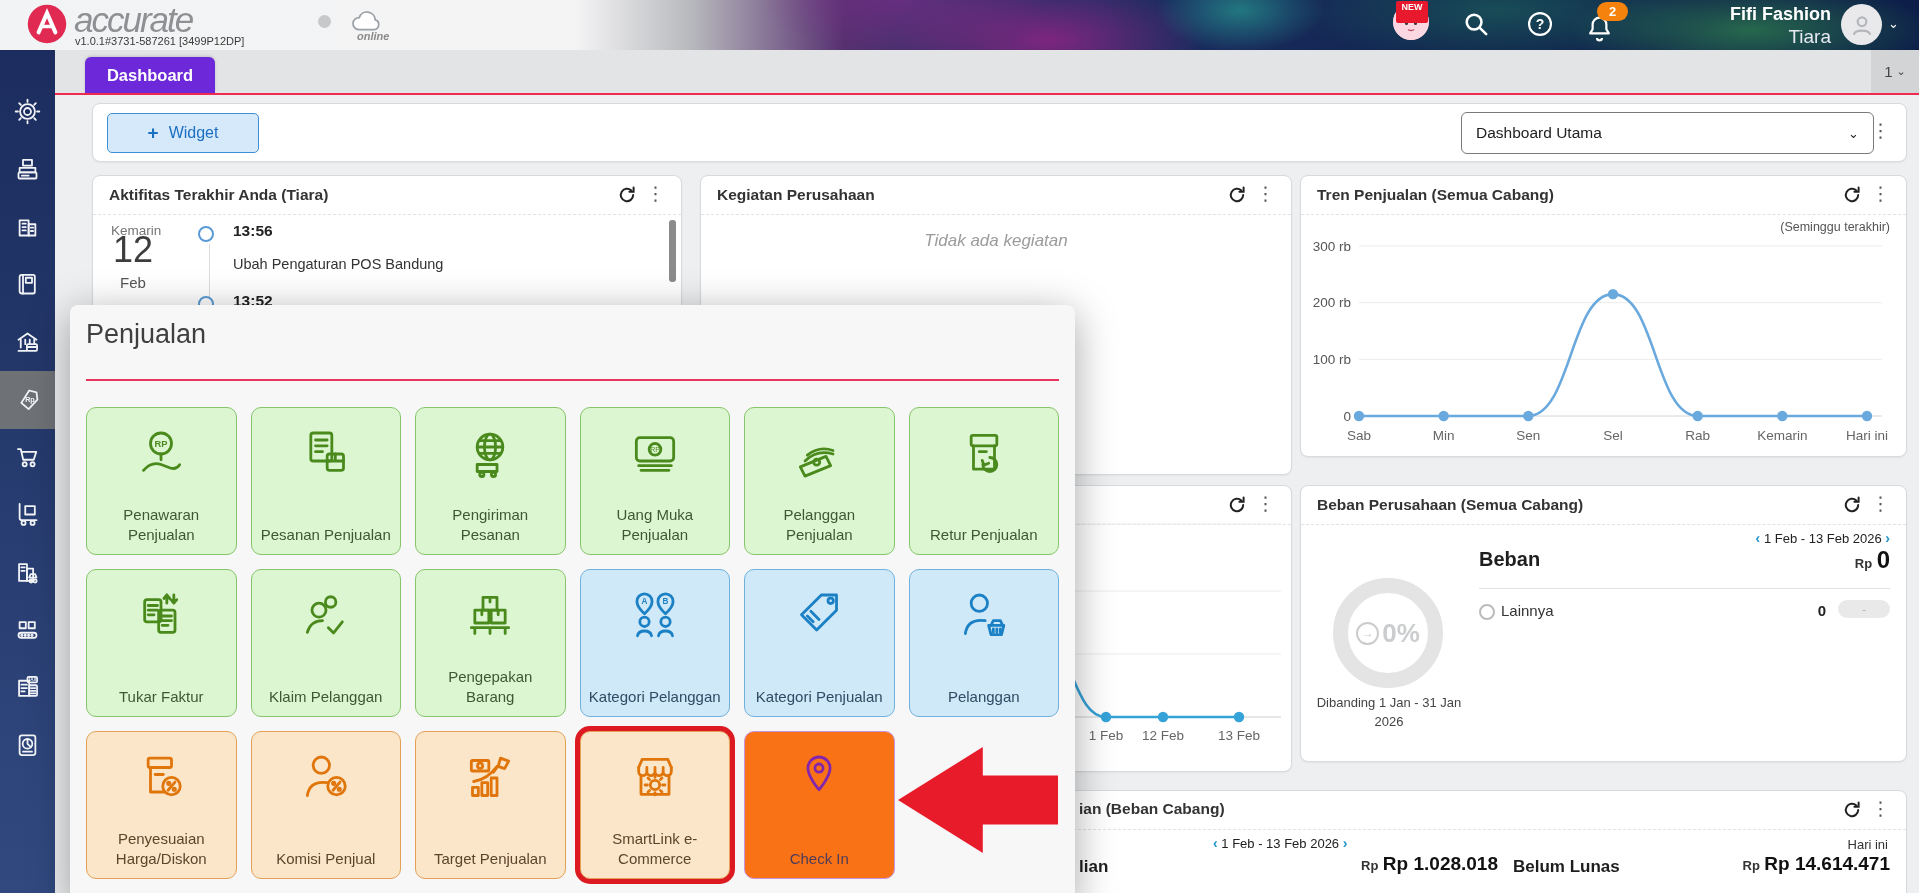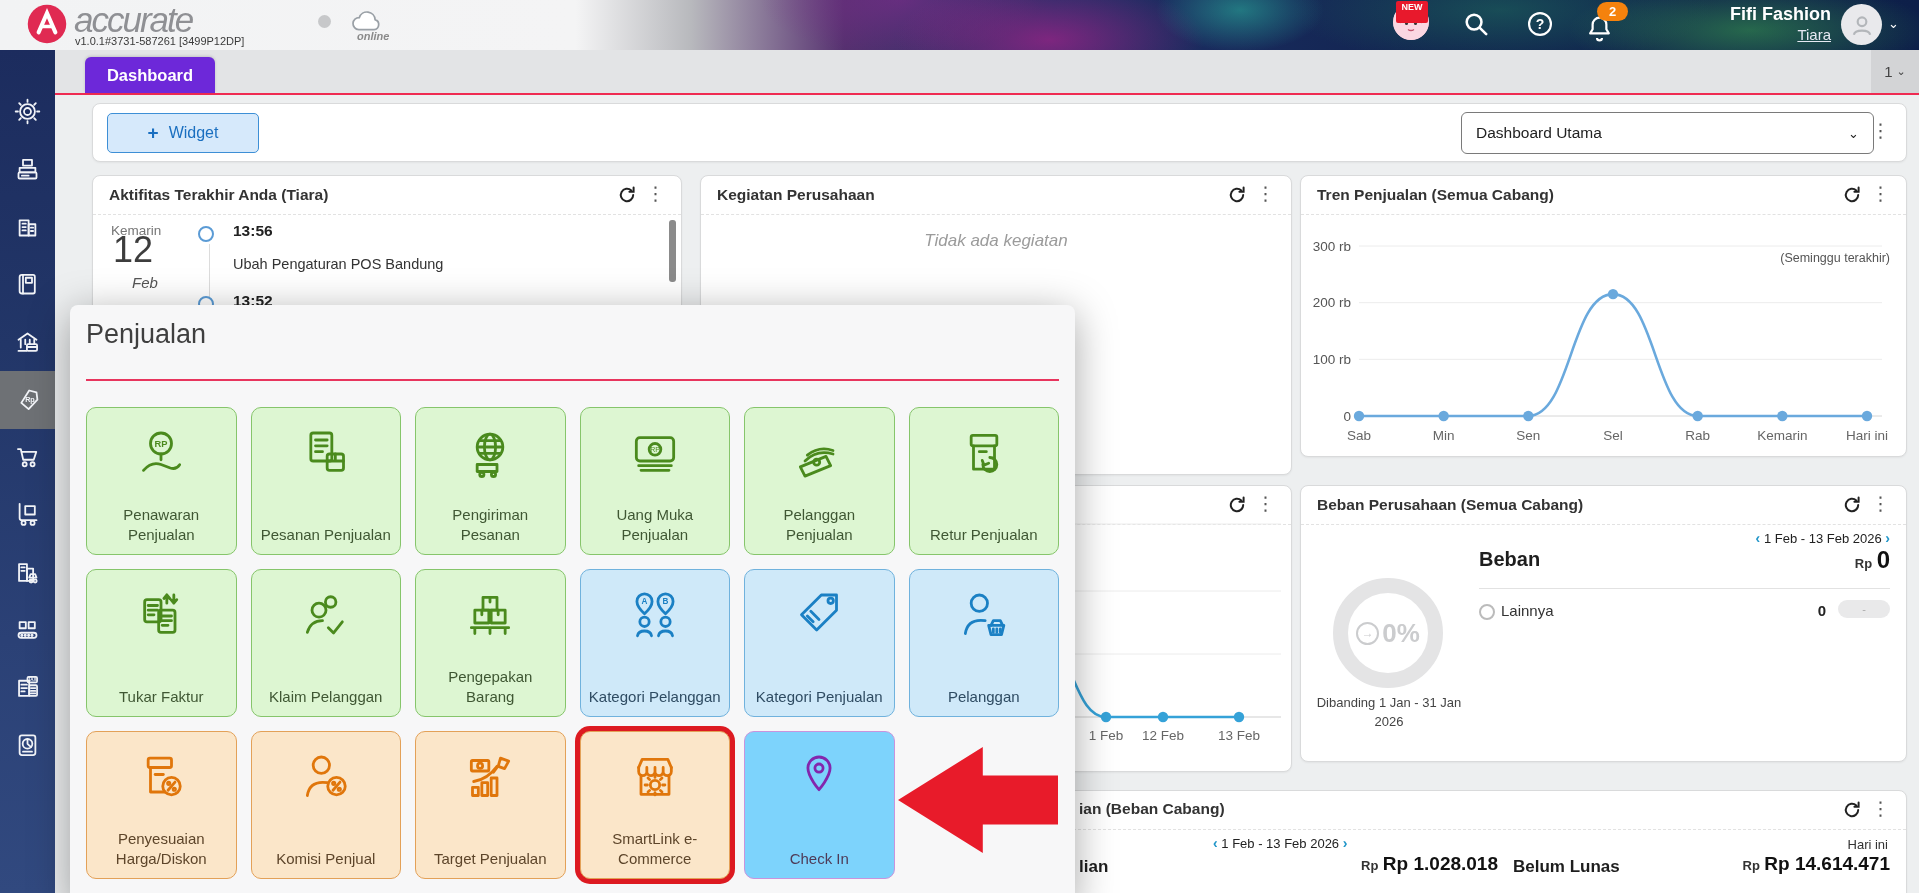--- a/index.html
+++ b/index.html
@@ -20,21 +20,21 @@
   .brand-text{left:74px;top:0px;font-size:35px;font-style:italic;font-weight:500;color:#8f9094;letter-spacing:-2px;}
   .brand-version{left:75px;top:35px;font-size:11px;color:#3a3a3a;}
   .brand-online{left:357px;top:30px;font-size:11px;font-style:italic;font-weight:bold;color:#8a8a8a;}
   .hdr-dot{left:318px;top:15px;width:13px;height:13px;border-radius:50%;background:#c7c8ca;}
   .hicon{color:#fff;}
   #new-pill{left:1396px;top:1px;width:32px;height:22px;background:#e8192c;border-radius:2px;color:#fff;
     font-size:9px;font-weight:bold;text-align:center;line-height:13px;}
   #notif-badge{left:1597px;top:2px;width:31px;height:19px;background:#f5820d;border-radius:10px;color:#fff;
     font-size:13px;font-weight:bold;text-align:center;line-height:19px;}
   #user-company{right:88px;top:4px;font-size:18px;font-weight:bold;color:#fff;text-align:right;}
-  #user-branch{right:88px;top:26px;font-size:15px;color:#e6e9f3;text-align:right;text-decoration:underline;}
+  #user-branch{right:88px;top:26px;font-size:19px;color:#e6e9f3;text-align:right;}
   #avatar{left:1841px;top:4px;width:41px;height:41px;border-radius:50%;background:#e9e9ec;display:flex;align-items:center;justify-content:center;color:#b3b6ba;}
   
   #tabstrip{left:55px;top:50px;width:1864px;height:43px;background:#e3e4e6;border-bottom:2px solid #ef2b52;}
   #tab-dashboard{left:30px;top:7px;width:130px;height:36px;background:#6d28d9;border-radius:6px 6px 0 0;
     color:#fff;font-weight:bold;font-size:16.5px;text-align:center;line-height:36px;box-shadow:0 -1px 3px rgba(0,0,0,.15);}
   #page-select{right:0;top:0;width:48px;height:43px;background:#d3d4d6;color:#444;font-size:15px;
     display:flex;align-items:center;justify-content:center;gap:4px;}
   
   #sidebar{left:0;top:50px;width:55px;height:843px;background:linear-gradient(180deg,#1c2c5e 0%,#223668 35%,#2b4176 70%,#31497f 100%);}
   .sb-item{width:55px;height:57.6px;display:flex;align-items:center;justify-content:center;color:#f2f4f8;}
@@ -50,28 +50,28 @@
   #toolbar{left:92px;top:103px;width:1813px;height:57px;}
   #widget-btn{left:14px;top:9px;width:150px;height:38px;background:#d6e9fb;border:1px solid #3d8fd6;border-radius:5px;
     color:#1a6fc0;font-size:16px;display:flex;align-items:center;justify-content:center;gap:10px;}
   #widget-plus{font-size:19px;font-weight:bold;}
   #dash-select{left:1368px;top:8px;width:383px;height:40px;background:#fff;border:1px solid #7a7a7a;border-radius:6px;
     font-size:15.5px;color:#222;display:flex;align-items:center;padding:0 14px;justify-content:space-between;}
   #toolbar-keb{left:1778px;top:15px;font-size:19px;color:#555;}
   
   .act-kemarin{left:18px;top:47px;font-size:13.5px;color:#767676;}
   .act-day{left:20px;top:56px;font-size:36px;color:#3d3d3d;line-height:1;}
-  .act-month{left:39px;top:98px;font-size:15px;color:#555;font-style:italic;}
+  .act-month{left:27px;top:98px;font-size:15px;color:#555;}
   .act-vline{left:116px;top:68px;width:1px;height:62px;background:#dcdcdc;}
   .tdot{width:12px;height:12px;border-radius:50%;background:#fff;border:2px solid #5b9bd5;}
   .act-time{font-size:15.5px;font-weight:bold;color:#222;}
   .act-text{font-size:14.5px;color:#333;}
   .scroll-thumb{right:5px;top:44px;width:7px;height:62px;background:#8b8b8b;border-radius:3px;}
   .empty-italic{left:0;right:0;top:55px;text-align:center;font-style:italic;font-size:17px;color:#9b9b9b;}
-  .subtitle{position:absolute;right:16px;top:44px;font-size:12.5px;color:#555;margin-top:31px;}
+  .subtitle{position:absolute;right:16px;top:44px;font-size:12.5px;color:#555;}
   
   .datenav{position:absolute;font-size:13px;color:#222;}
   .datenav b{color:#2196c9;font-weight:bold;font-size:14px;}
   #donut{left:32px;top:92px;width:110px;height:110px;border-radius:50%;border:15px solid #e4e4e5;box-sizing:border-box;
     display:flex;align-items:center;justify-content:center;gap:3px;color:#cbccce;}
   #donut .pct{font-size:26px;font-weight:bold;}
   #donut .circ{width:19px;height:19px;border:2px solid #cbccce;border-radius:50%;font-size:12px;line-height:18px;text-align:center;}
   .cmp-text{left:8px;top:208px;width:160px;text-align:center;font-size:13px;color:#444;line-height:1.45;}
   .beban-h{left:178px;top:62px;font-size:20px;font-weight:bold;color:#1e1e1e;}
   .beban-val{right:16px;top:60px;}
@@ -96,21 +96,21 @@
   #modal-title{left:16px;top:14px;font-size:27px;color:#3f3f3f;}
   #modal-hr{left:16px;right:16px;top:74px;height:2px;background:#e8355e;}
   #tile-grid{position:absolute;left:16px;right:16px;top:102px;display:grid;grid-template-columns:repeat(6,1fr);
     grid-auto-rows:148px;gap:14px;}
   .tile{border-radius:10px;border:1px solid;display:flex;flex-direction:column;align-items:center;box-sizing:border-box;}
   .tile svg{width:56px;height:56px;margin-top:18px;}
   .tile .lbl{margin-top:auto;margin-bottom:10px;text-align:center;font-size:15px;line-height:1.3;padding:0 6px;}
   .c-green{background:#ddf6d2;border-color:#86c56b;color:#4a8a1d;} .c-green .lbl{color:#3f5733;}
   .c-blue{background:#cfe9f9;border-color:#70b2dd;color:#1b80c4;} .c-blue .lbl{color:#2f4c63;}
   .c-orange{background:#fbe6c9;border-color:#e3a158;color:#e0760b;} .c-orange .lbl{color:#5d452a;}
-  .c-purple{background:#7dd3fc;border-color:#c893dd;color:#8326ad;} .c-purple .lbl{color:#4e3b58;}
+  .c-purple{background:#f97316;border-color:#c893dd;color:#8326ad;} .c-purple .lbl{color:#4e3b58;}
   .tile.hl{box-shadow:0 0 0 5px #dd1a21;}
   
   #arrow{left:898px;top:747px;width:160px;height:106px;background:#e81b2a;z-index:60;
     clip-path:polygon(0 50%,53% 0,53% 27%,100% 27%,100% 73%,53% 73%,53% 100%);}
   .chart-x{font-size:13.5px;fill:#666;}
   .chart-y{font-size:13.5px;fill:#555;}
 </style>
 </head>
 <body>
 

